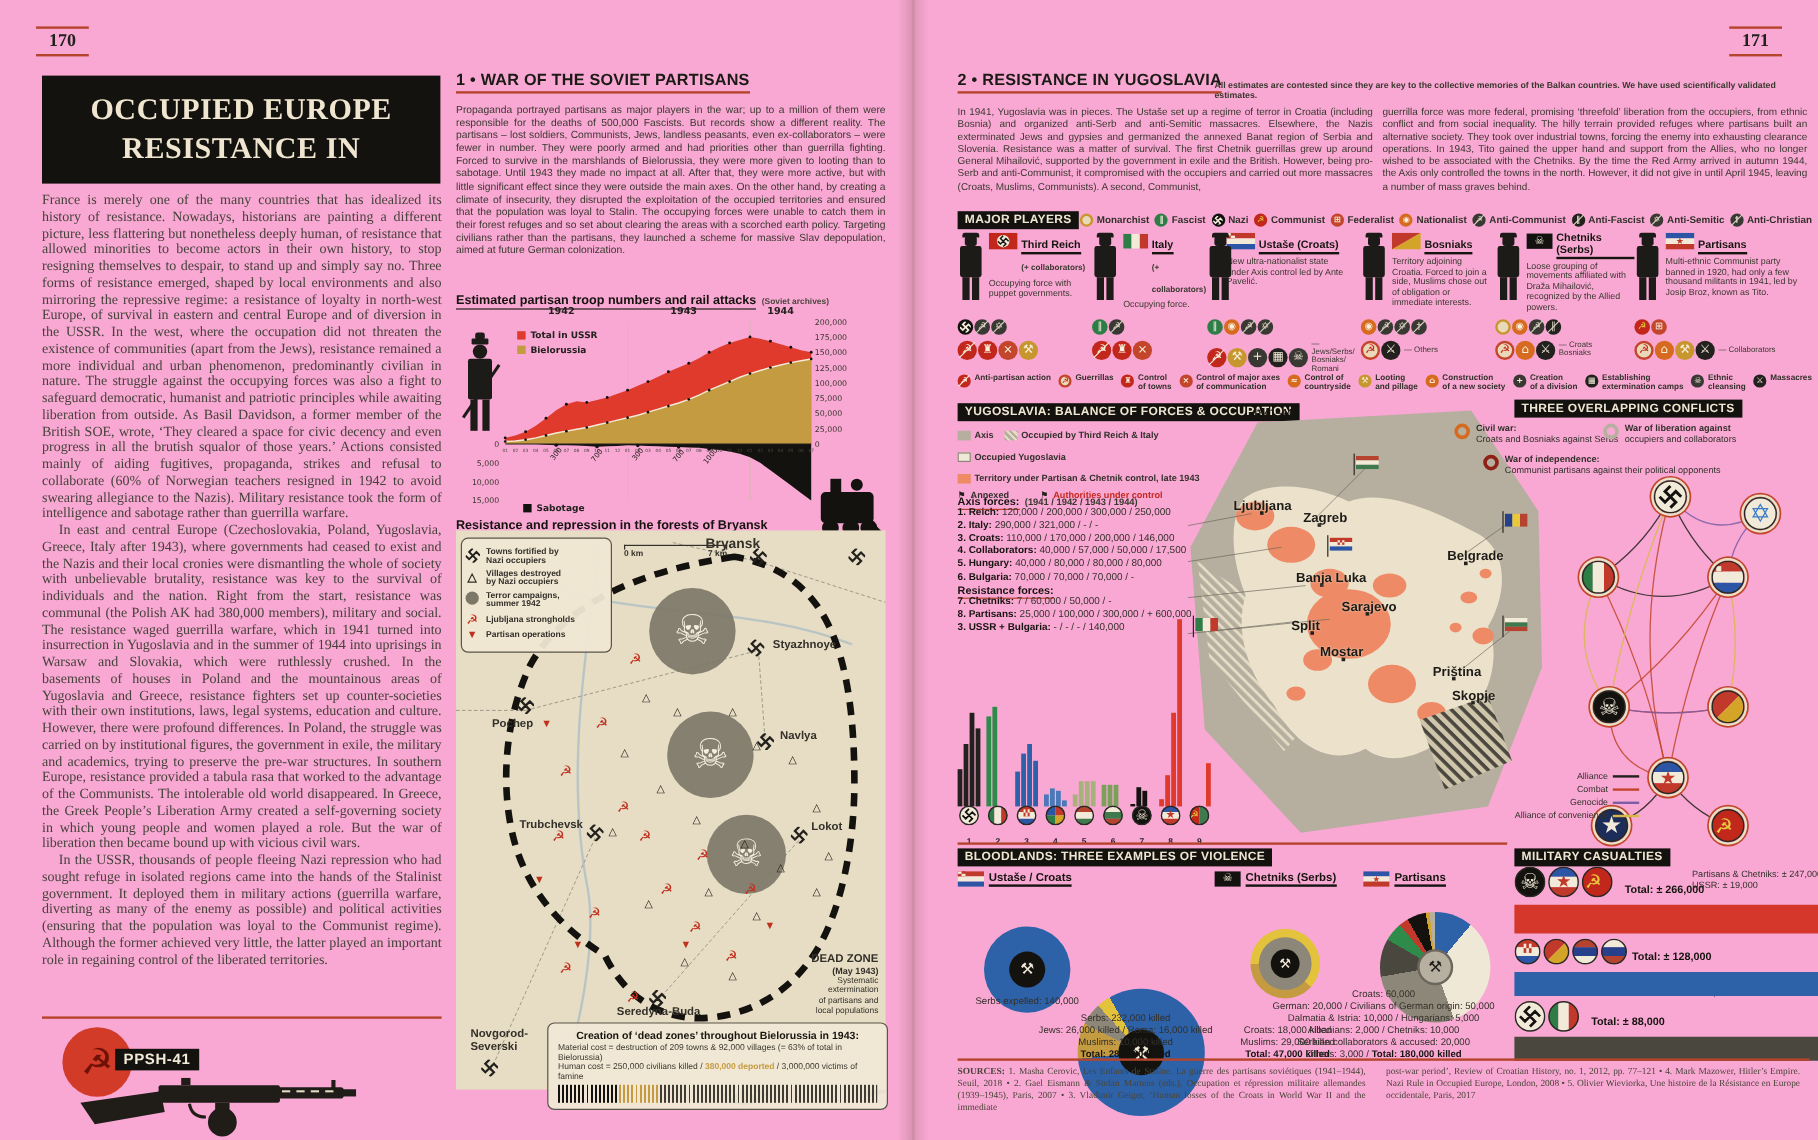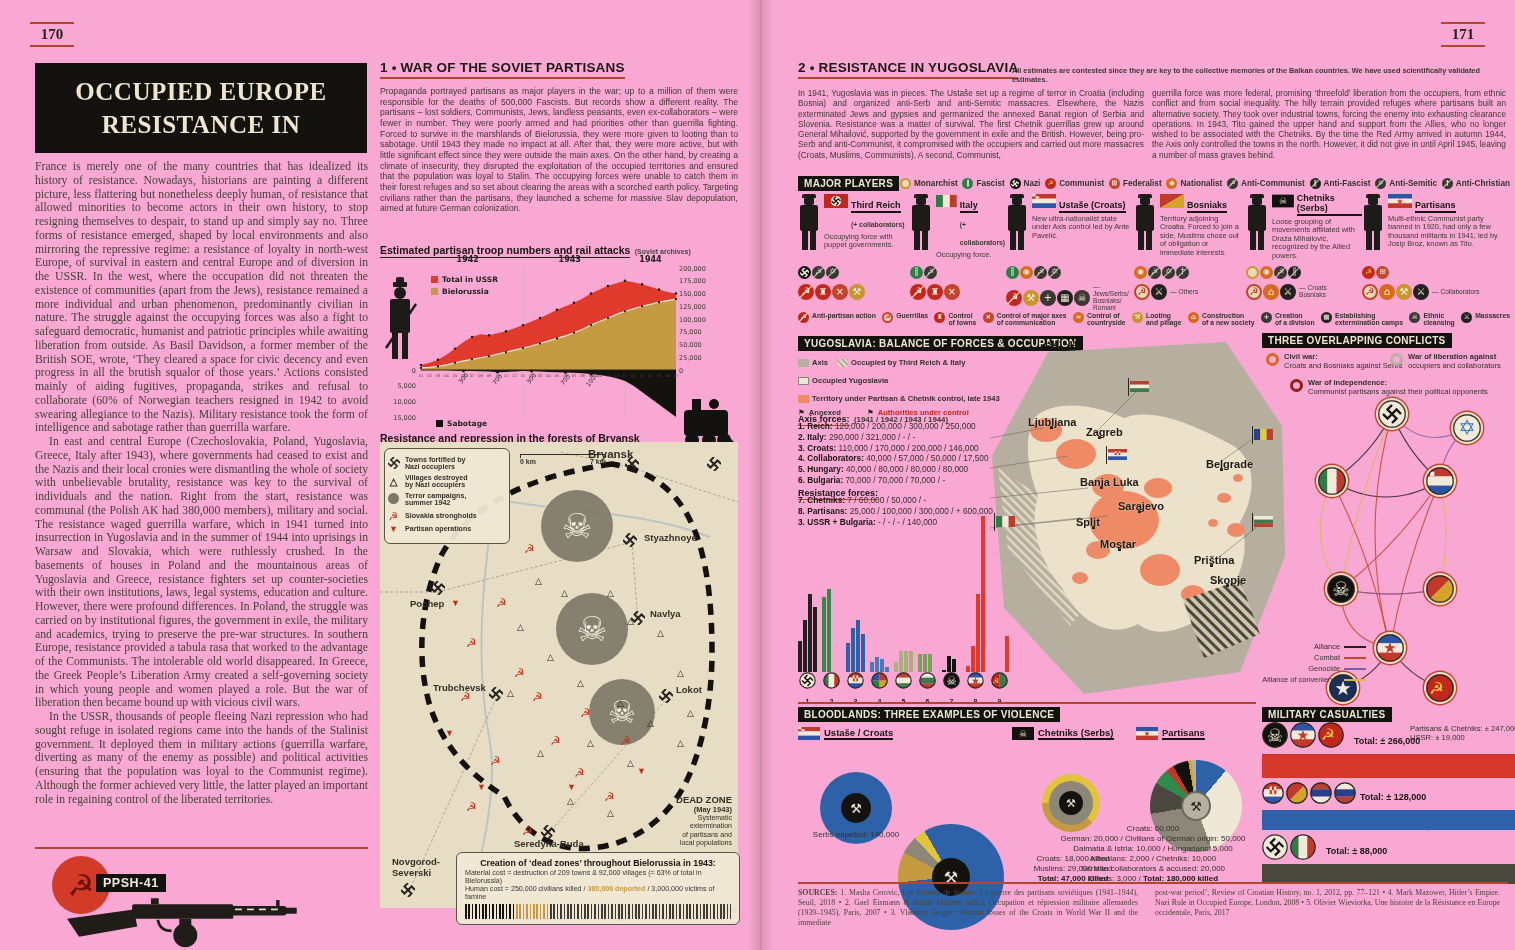--- a/index.html
+++ b/index.html
@@ -392,21 +392,21 @@
         <div class="row"><span style="width:13px;text-align:center;flex:none"><svg width="12" height="12" viewBox="-7 -7 14 14">
               <g transform="rotate(45)" stroke="#23211d" stroke-width="1.9" fill="none">
                 <path d="M0 0 L0 -5 L5 -5 M0 0 L5 0 L5 5 M0 0 L0 5 L-5 5 M0 0 L-5 0 L-5 -5"></path>
               </g>
             </svg></span><span>Towns fortified by
 Nazi occupiers</span></div>
         <div class="row"><span style="width:13px;text-align:center;flex:none"><span style="font-size:10px">△</span></span><span>Villages destroyed
 by Nazi occupiers</span></div>
         <div class="row"><span style="width:13px;text-align:center;flex:none"><span style="width:11px;height:11px;border-radius:50%;background:#7d7768;display:inline-block"></span></span><span>Terror campaigns,
 summer 1942</span></div>
-        <div class="row"><span style="width:13px;text-align:center;flex:none"><span style="color:#c0301f;font-family:DejaVu Sans;font-size:11px">☭</span></span><span>Slovakia strongholds</span></div>
+        <div class="row"><span style="width:13px;text-align:center;flex:none"><span style="color:#c0301f;font-family:DejaVu Sans;font-size:11px">☭</span></span><span>Ljubljana strongholds</span></div>
         <div class="row"><span style="width:13px;text-align:center;flex:none"><span style="color:#c0301f;font-size:9px">▼</span></span><span>Partisan operations</span></div>
       </div>
       <div class="abs" style="left: 140px; top: 12px; font-size: 7px; font-weight: bold; color: rgb(51, 48, 42);"><div style="width:86px;border-top:1.5px solid #33302a;border-left:1.5px solid #33302a;border-right:1.5px solid #33302a;height:4px"></div><span>0 km</span><span style="float:right">7 km</span></div>
       <div class="abs" style="left: 246px; top: 352px; width: 106px; text-align: right; color: rgb(51, 48, 42);">
         <div style="font-weight:bold;font-size:9.5px">DEAD ZONE</div>
         <div style="font-weight:bold;font-size:7.5px">(May 1943)</div>
         <div style="font-size:7px;white-space:pre-line;line-height:1.2">Systematic
 extermination
 of partisans and
 local populations</div>
@@ -609,21 +609,21 @@
       </div>
       </div>
       <div class="player" style="width: 128px;">
         <div class="soldier">
           <div class="cap"></div>
           <div class="head"></div>
           <div class="body"></div>
           <div class="ll"></div>
           <div class="rl"></div>
         </div>
-    <div style="margin-left:26px">
+    <div style="margin-left:16px">
       <div style="display:flex;align-items:flex-start;gap:3px">
             <svg width="24" height="14" viewBox="0 0 24 14">
               <rect width="24" height="4.666666666666667" fill="#c0392b"></rect>
               <rect y="4.666666666666667" width="24" height="4.666666666666667" fill="#f2ead8"></rect>
               <rect y="9.333333333333334" width="24" height="4.666666666666667" fill="#2d55a5"></rect>
               <rect width="7.199999999999999" height="4.62" fill="#c0392b"></rect>
               <rect width="3.5999999999999996" height="2.3800000000000003" fill="#f2ead8"></rect>
               <rect x="3.5999999999999996" y="2.3800000000000003" width="3.5999999999999996" height="2.24" fill="#f2ead8"></rect>
             </svg>
         <span><span class="pname">Ustaše (Croats)</span><br><span class="psuf"></span></span>
@@ -1139,21 +1139,21 @@
               <text x="4.25" y="8.5" font-size="8.5" text-anchor="middle" dominant-baseline="central" fill="#e8c93e">☭</text>
             </g>
             <circle cx="8.5" cy="8.5" r="7.7" fill="none" stroke="#2a2822" stroke-width="1.2"></circle>
           </svg></div>
         <div style="position:absolute;left:0;bottom:1px;width:19px;text-align:center;font-size:7px;font-weight:bold;color:#23211d">9</div>
       </div>
     </div>
   <div class="rule-red" style="left:798px;top:702px;width:458px"></div>
 
   <span class="black-tag abs" style="left:1262px;top:333px">THREE OVERLAPPING CONFLICTS</span>
-  <div class="abs" id="conflict-items" style="left:1262px;top:352px;width:248px;height:44px">
+  <div class="abs" id="conflict-items" style="left:1208px;top:352px;width:248px;height:44px">
       <div class="conf-item" style="left: 4px; top: 0px; width: 150px;">
         <span class="conf-ring" style="border:3px solid #d66a1f"></span>
         <span><b>Civil war:</b><br>Croats and Bosniaks against Serbs</span>
       </div>
       <div class="conf-item" style="left: 128px; top: 0px; width: 120px;">
         <span class="conf-ring" style="border:3px solid #b7b0a0"></span>
         <span><b>War of liberation against</b><br>occupiers and collaborators</span>
       </div>
       <div class="conf-item" style="left: 28px; top: 26px; width: 216px;">
         <span class="conf-ring" style="border:3px solid #8f2015"></span>
@@ -1315,20 +1315,25 @@
           <rect y="8.666666666666666" width="22" height="4.333333333333333" fill="#2d55a5"></rect>
           <rect width="6.6" height="4.29" fill="#c0392b"></rect>
           <rect width="3.3" height="2.21" fill="#f2ead8"></rect>
           <rect x="3.3" y="2.21" width="3.3" height="2.08" fill="#f2ead8"></rect>
         </svg>
         <span class="t">Ustaše / Croats</span>
       </div><div class="pie abs" style="left: 22px; top: 28px; width: 72px; height: 72px; background: rgb(45, 98, 168);">
         <span class="hole" style="left:21px;top:21px;width:30px;height:30px;background:#14120f;color:#f2ead8;font-size:13px">⚒</span>
       </div><div class="cap abs" style="left: -6px; top: 104px; width: 128px;">Serbs expelled: 140,000</div><div class="pie abs" style="left: 100px; top: 8px; width: 106px; height: 106px; background: conic-gradient(from -30deg, rgb(45, 98, 168) 0deg, rgb(45, 98, 168) 294.085deg, rgb(196, 155, 64) 294.085deg, rgb(196, 155, 64) 327.042deg, rgb(141, 135, 121) 327.042deg, rgb(141, 135, 121) 347.324deg, rgb(227, 194, 60) 347.324deg, rgb(227, 194, 60) 360deg);">
         <span class="hole" style="left:34px;top:34px;width:38px;height:38px;background:#14120f;color:#f2ead8;font-size:16px">⚒</span>
+      </div><div class="cap abs" style="left: 60px; bottom: 0px; width: 160px;">
+        <div>Serbs: 232,000 killed</div>
+        <div>Jews: 26,000 killed / Roma: 16,000 killed</div>
+        <div>Muslims: 10,000 killed</div>
+        <div><b>Total: 284,000 killed</b></div>
       </div></div>
   <div class="abs" id="bl-chetniks" style="left:1012px;top:726px;width:122px;height:158px"><div class="bl-title">
         <svg width="22" height="13" viewBox="0 0 22 13">
           <rect width="22" height="13" fill="#14120f"></rect>
           <text x="11" y="6.5" font-size="9.1" text-anchor="middle" dominant-baseline="central" fill="#f2ead8">☠</text>
         </svg>
         <span class="t">Chetniks (Serbs)</span>
       </div><div class="pie abs" style="left: 30px; top: 30px; width: 58px; height: 58px; background: conic-gradient(from -90deg, rgb(227, 194, 60) 0deg, rgb(227, 194, 60) 222.128deg, rgb(196, 155, 64) 222.128deg, rgb(196, 155, 64) 360deg);">
         <span class="hole" style="left:7px;top:7px;width:44px;height:44px;background:#8d8779"></span>
         <span class="hole" style="left:17px;top:17px;width:24px;height:24px;background:#14120f;color:#f2ead8;font-size:11px">⚒</span>

